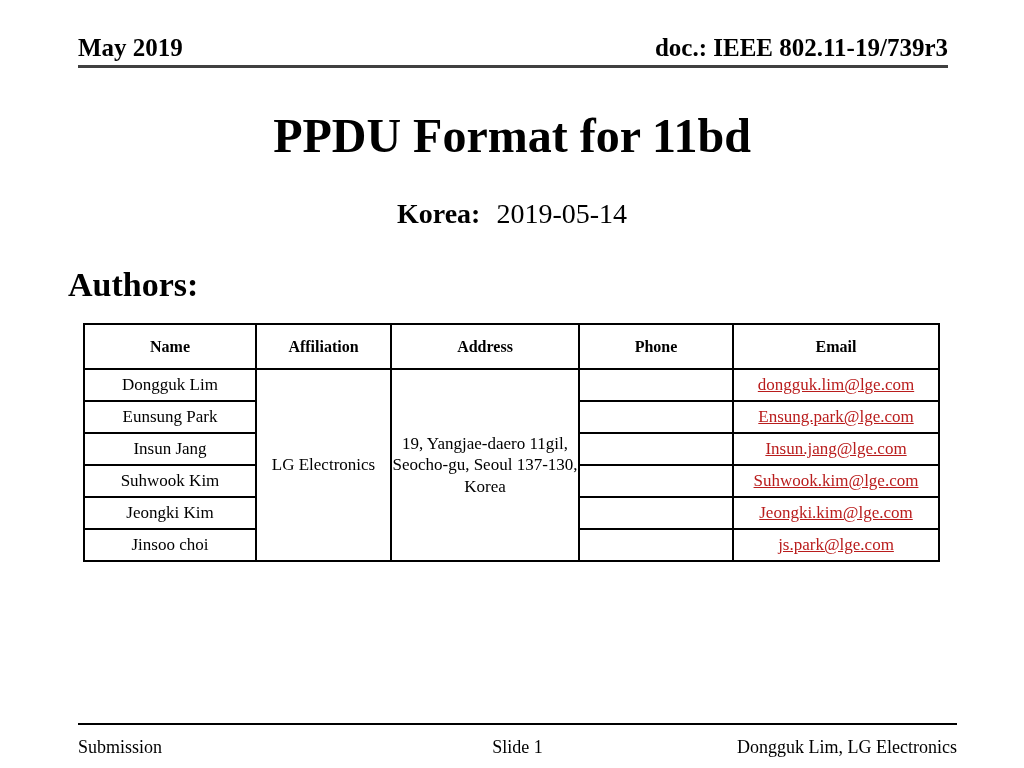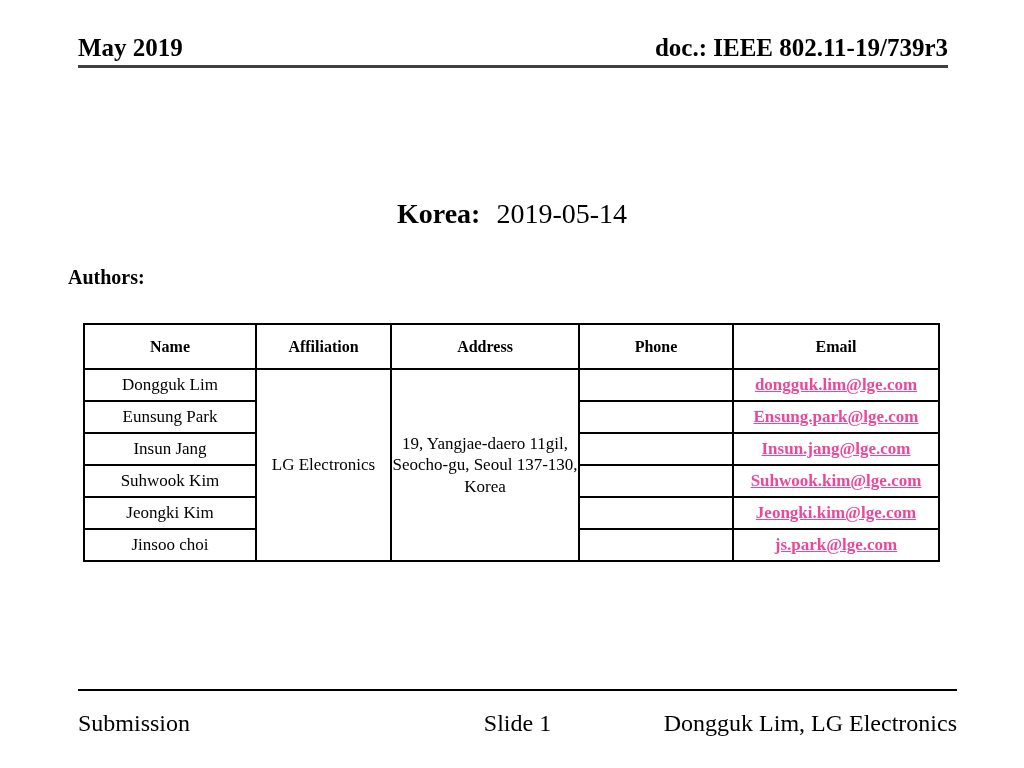--- a/index.html
+++ b/index.html
@@ -30,21 +30,21 @@
     position: absolute;
     left: 0; top: 198px; width: 100%;
     text-align: center;
     font-size: 28px;
   }
   .date-line .label { font-weight: bold; }
   .date-line .value { margin-left: 9px; }
   .authors-label {
     position: absolute;
     left: 68px; top: 266px;
-    font-size: 20px; font-weight: bold;
+    font-size: 34px; font-weight: bold;
   }
   table.authors {
     position: absolute;
     left: 83px; top: 323px;
     border-collapse: collapse;
     table-layout: fixed;
     width: 855px;
   }
   table.authors th, table.authors td {
     border: 2px solid #000;
@@ -54,48 +54,48 @@
     overflow: hidden;
   }
   table.authors th {
     height: 43px;
     font-size: 16px; font-weight: bold;
   }
   table.authors td { height: 30px; font-size: 17px; }
   td.email-cell { font-size: 16px; }
   td.address-cell { font-size: 17px; line-height: 1.25; }
   a.email-link {
-    color: #ec4899;
+    color: #b91c1c;
     text-decoration: underline;
     cursor: pointer;
-    font-weight: bold;
   }
   .footer {
     position: absolute;
-    left: 78px; top: 689px; width: 879px;
+    left: 78px; top: 723px; width: 879px;
     border-top: 2px solid #000;
-    padding-top: 19px;
+    padding-top: 12px;
     display: grid;
     grid-template-columns: 1fr auto 1fr;
-    font-size: 24px;
+    font-size: 18px;
   }
   .footer .left  { justify-self: start; }
   .footer .center{ justify-self: center; }
   .footer .right { justify-self: end; }
 </style>
 </head>
 <body>
 
 <div class="slide">
 
   <div class="header">
     <span>May 2019</span>
     <span>doc.: IEEE 802.11-19/739r3</span>
   </div>
 
+  <h1 class="title">PPDU Format for 11bd</h1>
 
   <div class="date-line">
     <span class="label">Korea:</span>
     <span class="value">2019-05-14</span>
   </div>
 
   <div class="authors-label">Authors:</div>
 
   <table class="authors">
     <colgroup>

